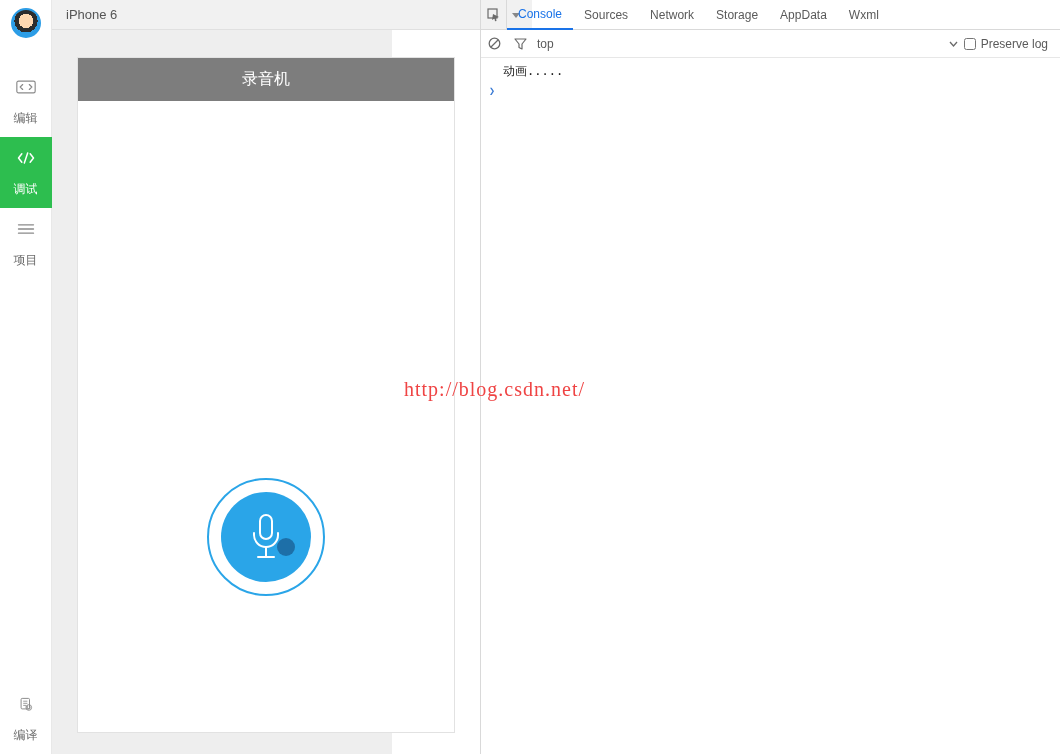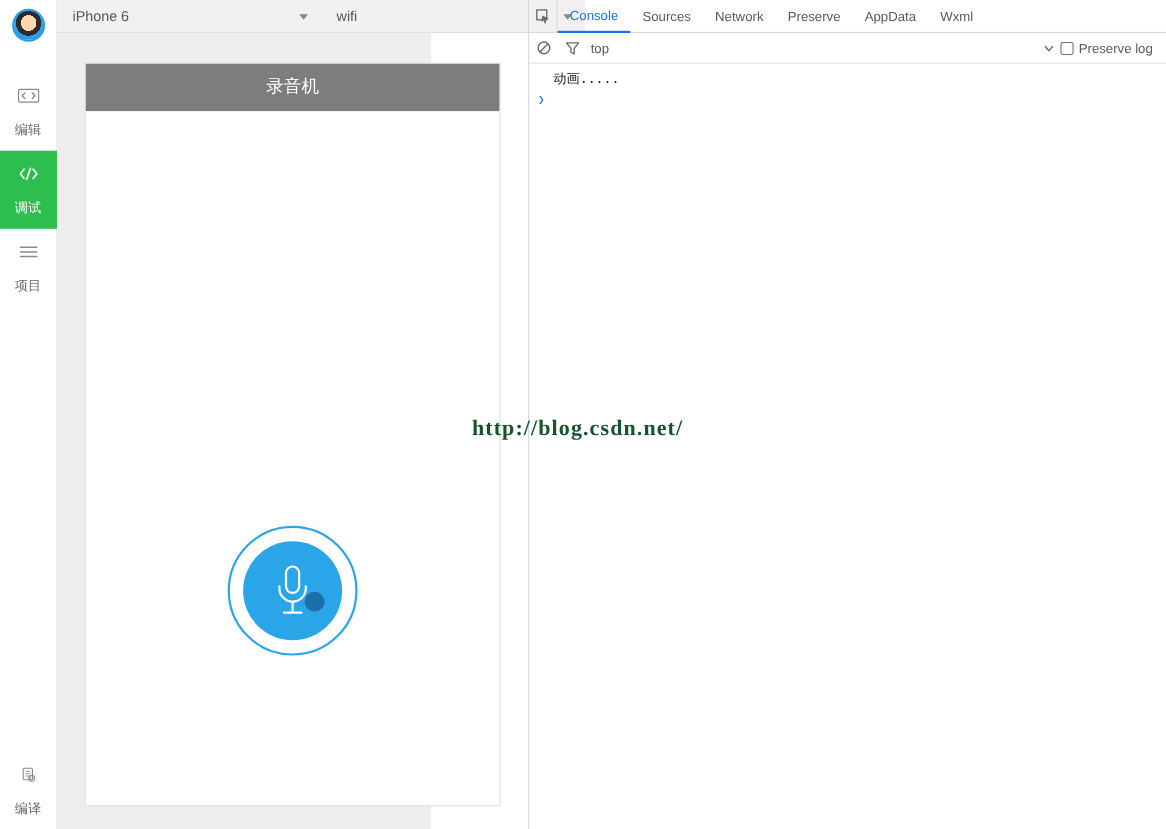--- a/index.html
+++ b/index.html
@@ -40,21 +40,21 @@
 .dev-filter .spread { flex: 1; }
 .dev-filter .tri { width: 20px; display: flex; align-items: center; justify-content: center; }
 .dev-filter .chk { display: flex; align-items: center; gap: 5px; padding-right: 12px; }
 .dev-filter input[type=checkbox] { width: 12px; height: 12px; }
 
 .console-body { flex: 1; padding: 4px 0 0 0; font-family: Menlo, Consolas, monospace; font-size: 12px; color: #222; overflow: auto; }
 .console-body .line { padding: 1px 0 1px 22px; }
 .console-body .prompt { padding: 2px 0 2px 8px; color: #3b7bd4; }
 .console-body .prompt::before { content: "\276F"; font-size: 10px; }
 
-.watermark { position: absolute; left: 429px; top: 378px; font-family: Georgia, serif; font-size: 20px; color: #14532d; letter-spacing: 1px; pointer-events: none; font-weight: bold; }
+.watermark { position: absolute; left: 404px; top: 378px; font-family: Georgia, serif; font-size: 20px; color: #ef4444; letter-spacing: 1px; pointer-events: none; }
 </style>
 </head>
 <body>
 
 <div class="leftbar">
   <div class="avatar"></div>
 
   <div class="side-item">
     <svg class="side-icon" viewBox="0 0 24 16">
         <rect x="1" y="1" width="22" height="14" rx="2" fill="none" stroke="#8a8a8a" stroke-width="1.4"></rect>
@@ -88,23 +88,20 @@
         <path d="M14 12 L14 15 L11.6 14" fill="none" stroke="#8a8a8a" stroke-width="1.2"></path>
       </svg>
     <span class="lbl">编译</span>
   </div>
 </div>
 
 <div class="simbar">
   <div class="sel">
     <span>iPhone 6</span>
   </div>
-  <div class="sel">
-    <span>wifi</span>
-  </div>
 </div>
 
 <div class="simarea">
   <div class="phone">
     <div class="titlebar">
       <span>录音机</span>
     </div>
     <div class="mic-outer">
       <div class="mic-inner">
         <svg width="40" height="52" viewBox="0 0 40 52">
@@ -130,21 +127,21 @@
     <div class="tab active">
         <span>Console</span>
       </div>
     <div class="tab">
         <span>Sources</span>
       </div>
     <div class="tab">
         <span>Network</span>
       </div>
     <div class="tab">
-        <span>Preserve</span>
+        <span>Storage</span>
       </div>
     <div class="tab">
         <span>AppData</span>
       </div>
     <div class="tab">
         <span>Wxml</span>
       </div>
   </div>
 
   <div class="dev-filter">

